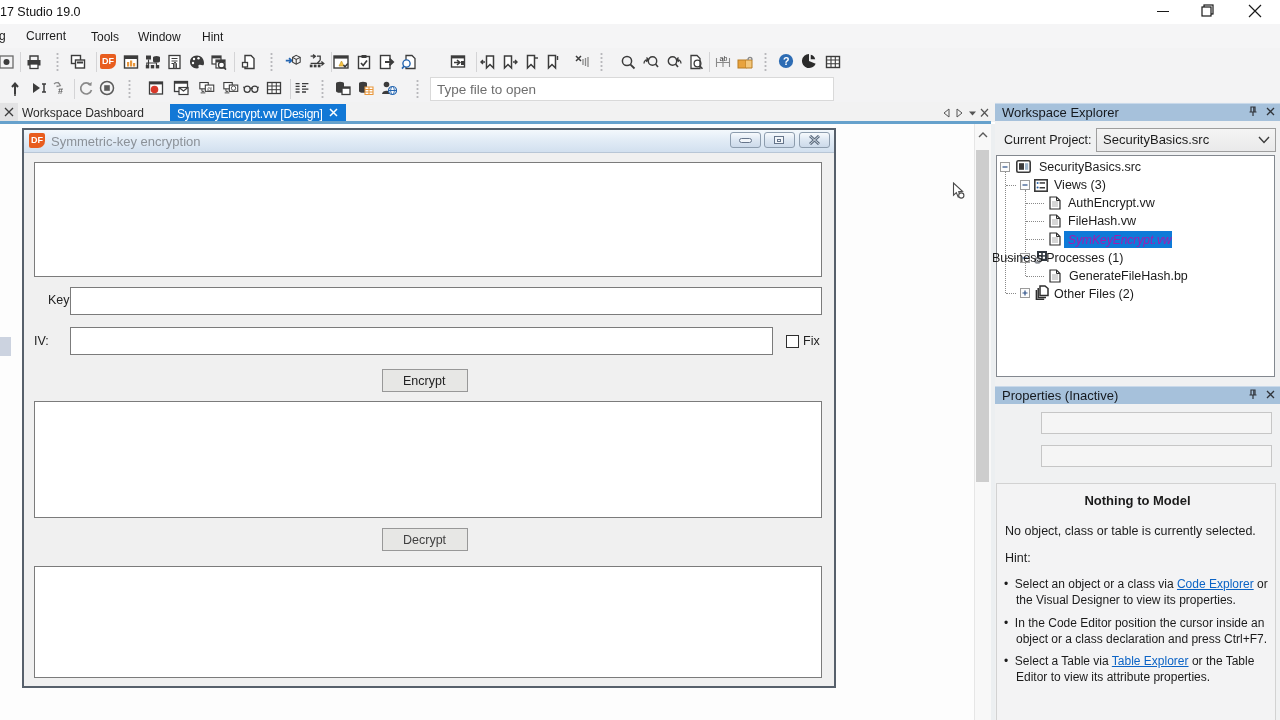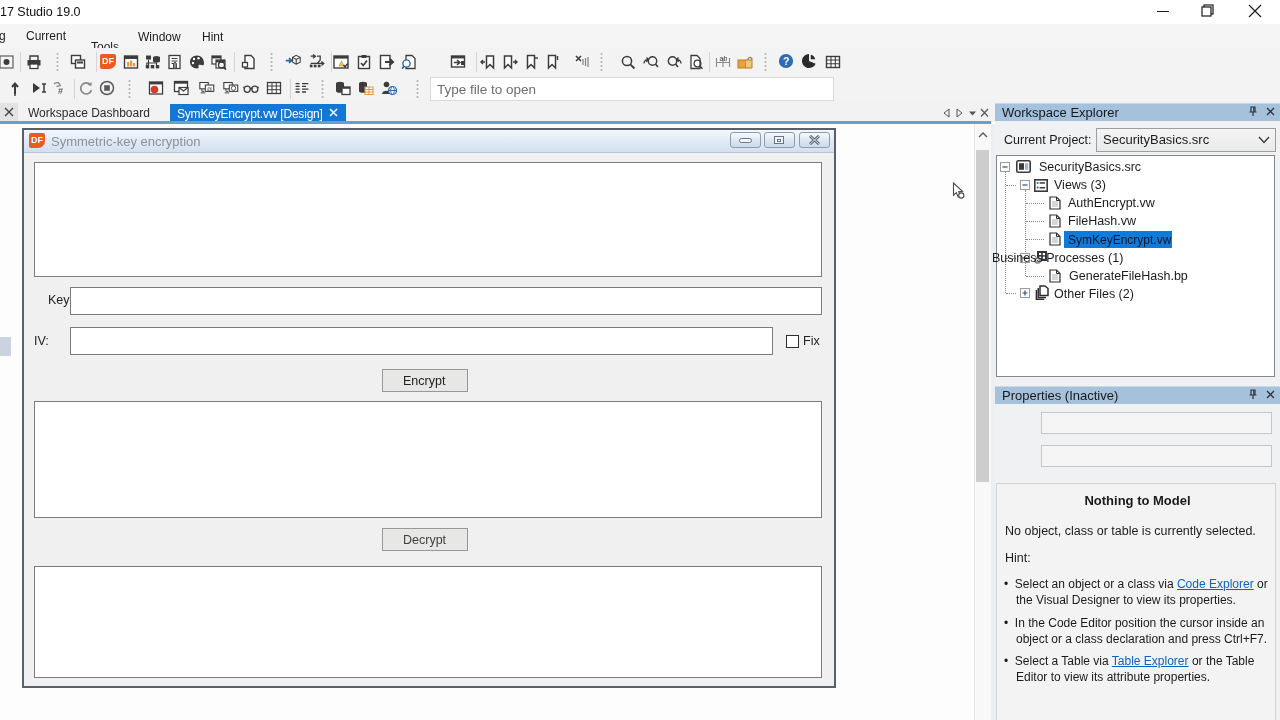--- a/index.html
+++ b/index.html
@@ -22,21 +22,21 @@
   <rect x="3" y="1" width="9" height="9" fill="none" stroke="#1a1a1a" stroke-width="1.2"></rect>
   <rect x="1" y="3" width="9" height="9" fill="#fff" stroke="#1a1a1a" stroke-width="1.2"></rect>
 </svg>
 <svg class="abs" style="left:1248px;top:4px;" width="14" height="14" viewBox="0 0 14 14">
   <path d="M1 1 L13 13 M13 1 L1 13" stroke="#1a1a1a" stroke-width="1.2"></path>
 </svg>
 
 <div class="abs" style="left:0;top:24px;width:1280px;height:24px;background:#f5f5f6;"></div>
 <div class="txt" style="left:-1px;top:29px;font-size:12px;">g</div>
 <div class="txt" style="left:26px;top:29px;font-size:12px;">Current</div>
-<div class="txt" style="left:91px;top:40px;font-size:12px;">Tools</div>
+<div class="txt" style="left:91px;top:30px;font-size:12px;">Tools</div>
 <div class="txt" style="left:138px;top:30px;font-size:12px;">Window</div>
 <div class="txt" style="left:202px;top:30px;font-size:12px;">Hint</div>
 
 <div class="abs" style="left:0;top:48px;width:1280px;height:54px;background:#f3f3f4;"></div>
 
 <div class="sep" style="left:20px;top:52px;height:20px;"></div>
 <div class="dsep" style="left:55px;top:52px;height:20px;"></div>
 <div class="sep" style="left:96px;top:52px;height:20px;"></div>
 <div class="sep" style="left:234px;top:52px;height:20px;"></div>
 <div class="dsep" style="left:269px;top:52px;height:20px;"></div>
@@ -280,21 +280,21 @@
   </svg>
 
 <div class="abs" style="left:430px;top:77px;width:404px;height:24px;background:#fff;border:1px solid #d9d9d9;box-sizing:border-box;"></div>
 <div class="txt" style="left:437px;top:82px;font-size:13.5px;color:#6e6e6e;">Type file to open</div>
 
 <div class="abs" style="left:0;top:102px;width:1280px;height:20px;background:#f2f2f2;"></div>
 <div class="abs" style="left:0;top:103px;width:18px;height:18px;background:#e3e3e4;"></div>
 <svg class="abs" style="left:4px;top:107px;" width="10" height="10" viewBox="0 0 10 10">
     <path d="M1 1 L9 9 M9 1 L1 9" stroke="#3c3c3c" stroke-width="1.3"></path>
   </svg>
-<div class="txt" style="left:28px;top:106px;font-size:12px;color:#2b2b2b;">Workspace Dashboard</div>
+<div class="txt" style="left:22px;top:106px;font-size:12px;color:#2b2b2b;">Workspace Dashboard</div>
 <div class="abs" style="left:170px;top:104px;width:176px;height:18px;background:#1278d6;"></div>
 <div class="txt" style="left:177px;top:107px;font-size:12px;letter-spacing:-0.2px;color:#fff;">SymKeyEncrypt.vw [Design]</div>
 <svg class="abs" style="left:329px;top:108px;" width="9" height="9" viewBox="0 0 9 9">
     <path d="M1 1 L8 8 M8 1 L1 8" stroke="#fff" stroke-width="1.5"></path>
   </svg>
 
 <svg class="abs" style="left:943px;top:108px;" width="46" height="10" viewBox="0 0 46 10">
   <path d="M6 1 L6 9 L1 5 Z" fill="none" stroke="#555" stroke-width="1"></path>
   <path d="M14 1 L14 9 L19 5 Z" fill="none" stroke="#555" stroke-width="1"></path>
   <path d="M26 3.5 L33 3.5 L29.5 7.5 Z" fill="#555"></path>
@@ -450,21 +450,21 @@
   <path d="M5 1 L10 1 L13 3.5 L13 10.5 L5 10.5 Z" fill="#fff" stroke="#2e2e2e" stroke-width="1.5"></path>
   <path d="M3.2 3 L3.2 12.5 L11 12.5" fill="none" stroke="#2e2e2e" stroke-width="1.5"></path>
   <path d="M1.4 5 L1.4 14.3 L9.2 14.3" fill="none" stroke="#2e2e2e" stroke-width="1.5"></path>
 </svg>
 
 <div class="txt" style="left:1039px;top:160px;font-size:12.5px;">SecurityBasics.src</div>
 <div class="txt" style="left:1054px;top:178px;font-size:12.5px;">Views (3)</div>
 <div class="txt" style="left:1068px;top:196px;font-size:12.5px;">AuthEncrypt.vw</div>
 <div class="txt" style="left:1068px;top:214px;font-size:12.5px;">FileHash.vw</div>
 <div class="abs" style="left:1064px;top:231px;width:108px;height:17px;background:#0f7ad8;"></div>
-<div class="txt" style="left:1068px;top:233px;font-size:12px;color:#0f172a;">SymKeyEncrypt.vw</div>
+<div class="txt" style="left:1068px;top:233px;font-size:12px;color:#a21caf;font-style:italic;">SymKeyEncrypt.vw</div>
 <div class="txt" style="left:992px;top:251px;font-size:12.5px;">Business Processes (1)</div>
 <div class="txt" style="left:1069px;top:269px;font-size:12.5px;">GenerateFileHash.bp</div>
 <div class="txt" style="left:1054px;top:287px;font-size:12.5px;">Other Files (2)</div>
 
 <div class="abs" style="left:995px;top:386px;width:285px;height:18px;background:#a6c1db;border-top:1px solid #c9d9ea;box-sizing:border-box;"></div>
 <div class="txt" style="left:1002px;top:388px;font-size:13px;color:#15191e;">Properties (Inactive)</div>
 <svg class="abs" style="left:1248px;top:389px;" width="10" height="11" viewBox="0 0 10 11">
   <path d="M3 1 L7 1 L7 6 L3 6 Z M1.5 6 L8.5 6 M5 6 L5 10" stroke="#30343a" stroke-width="1.2" fill="none"></path>
   <path d="M5.8 1 L5.8 6" stroke="#30343a" stroke-width="1.2"></path>
 </svg>

